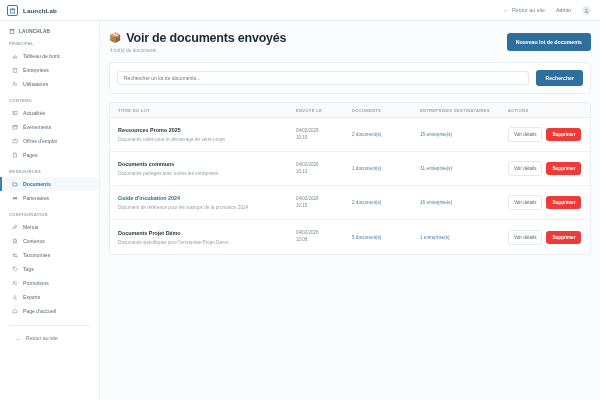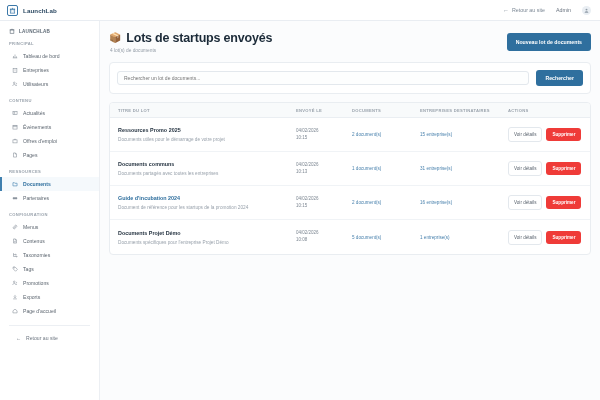--- a/index.html
+++ b/index.html
@@ -358,21 +358,21 @@
         <span>Retour au site</span>
       </div>
     </div>
 
     <div class="main">
 
       <div class="page-head">
         <div class="page-title-wrap">
           <div class="page-title">
             <span class="page-emoji">📦</span>
-            <span>Lots de startups envoyés</span>
+            <span>Voir de documents envoyés</span>
           </div>
           <div class="page-sub">4 lot(s) de documents</div>
         </div>
         <button class="btn-primary">Nouveau lot de documents</button>
       </div>
 
       <div class="search-card">
         <input class="search-input" type="text" placeholder="Rechercher un lot de documents..." style="">
         <button class="btn-search">Rechercher</button>
       </div>

